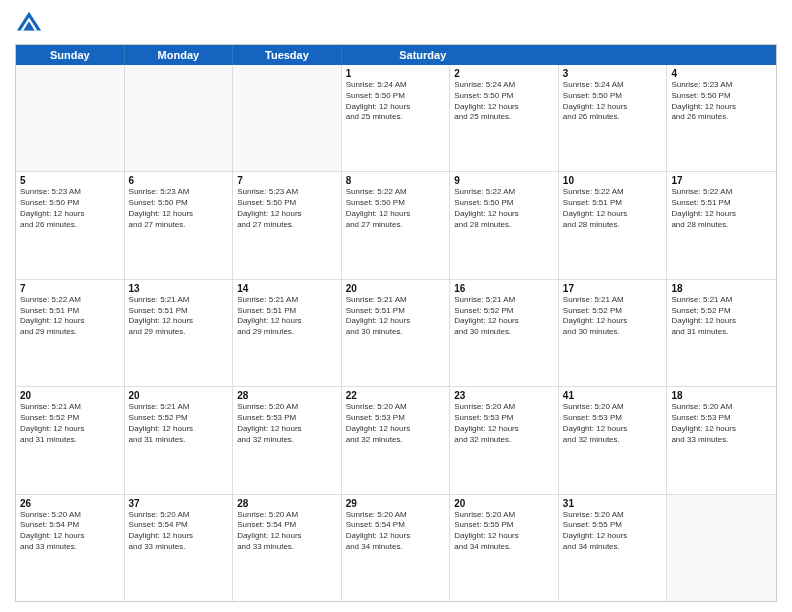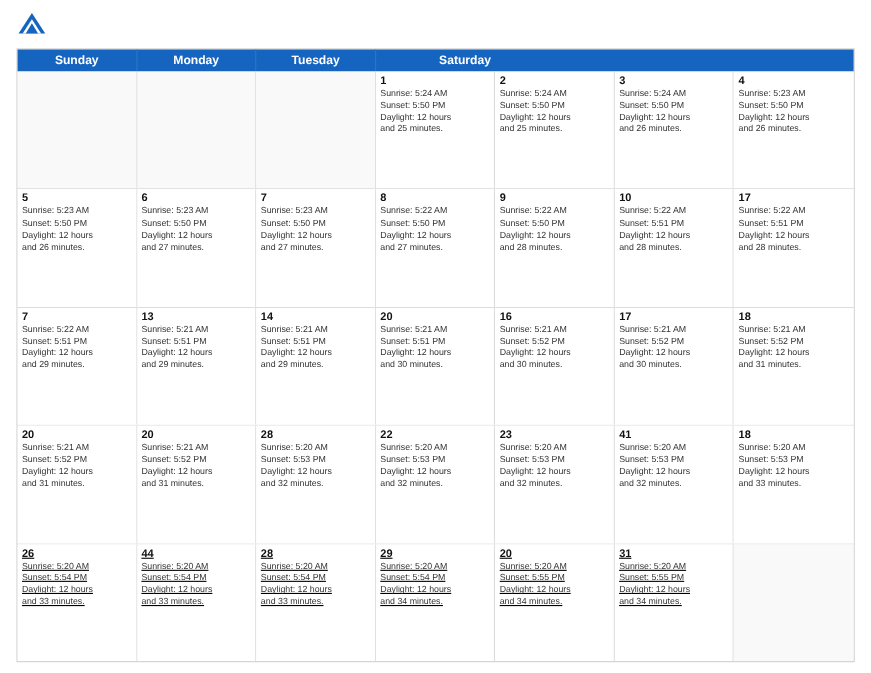--- a/index.html
+++ b/index.html
@@ -83,21 +83,21 @@
       flex: 1;
       display: flex;
       flex-direction: column;
     }
     .cal-week {
       display: grid;
       grid-template-columns: repeat(7, 1fr);
       flex: 1;
       border-bottom: 1px solid #ddd;
     }
-    .cal-week:last-child { border-bottom: none; text-decoration: underline; }
+    .cal-week:last-child { border-bottom: none; }
     .cal-cell {
       border-right: 1px solid #ddd;
       padding: 3px 4px;
       font-size: 8.5px;
       color: #333;
       background: #fff;
       vertical-align: top;
       min-height: 0;
     }
     .cal-cell:last-child { border-right: none; }
@@ -255,21 +255,21 @@
             <span class="day-num">18</span>
             <div class="cell-text">Sunrise: 5:20 AM<br>Sunset: 5:53 PM<br>Daylight: 12 hours<br>and 33 minutes.</div>
           </div>
         </div>
         <div class="cal-week">
           <div class="cal-cell">
             <span class="day-num">26</span>
             <div class="cell-text">Sunrise: 5:20 AM<br>Sunset: 5:54 PM<br>Daylight: 12 hours<br>and 33 minutes.</div>
           </div>
           <div class="cal-cell">
-            <span class="day-num">44</span>
+            <span class="day-num">37</span>
             <div class="cell-text">Sunrise: 5:20 AM<br>Sunset: 5:54 PM<br>Daylight: 12 hours<br>and 33 minutes.</div>
           </div>
           <div class="cal-cell">
             <span class="day-num">28</span>
             <div class="cell-text">Sunrise: 5:20 AM<br>Sunset: 5:54 PM<br>Daylight: 12 hours<br>and 33 minutes.</div>
           </div>
           <div class="cal-cell">
             <span class="day-num">29</span>
             <div class="cell-text">Sunrise: 5:20 AM<br>Sunset: 5:54 PM<br>Daylight: 12 hours<br>and 34 minutes.</div>
           </div>

